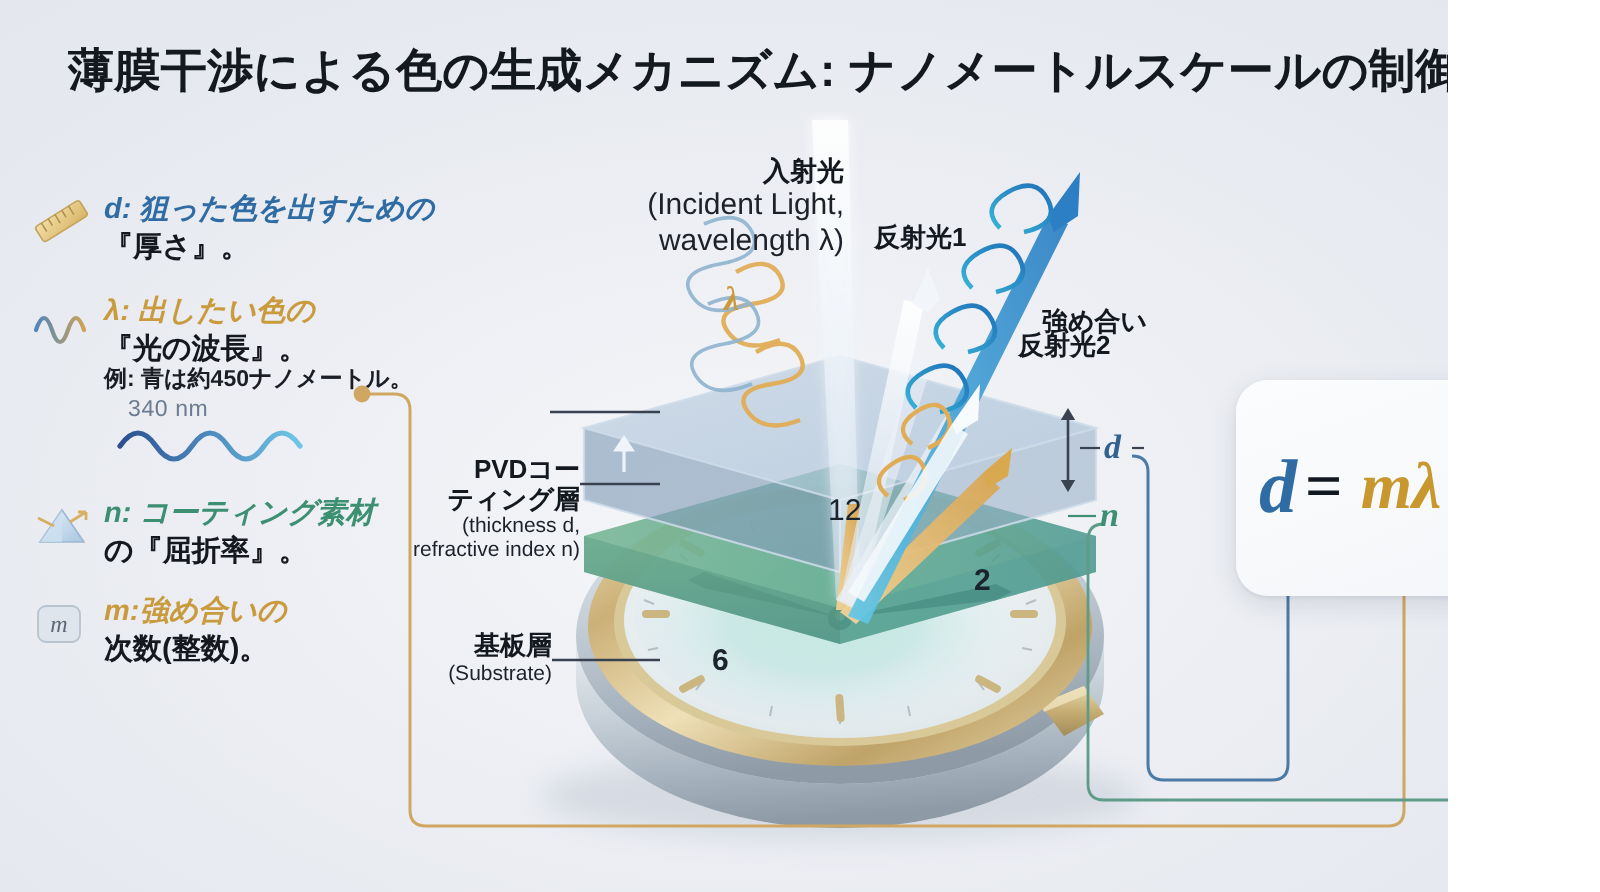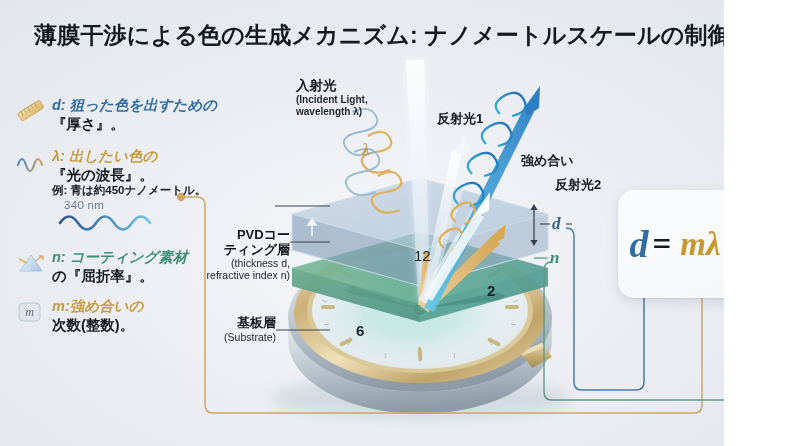--- a/index.html
+++ b/index.html
@@ -69,23 +69,23 @@
 
   
   .dlabel {
     position: absolute;
     text-align: right;
     color: #14181f;
   }
   .dlabel .jp { font-size: 13px; font-weight: bold; line-height: 1.12; }
   .dlabel .en { font-size: 10.5px; font-weight: normal; color: #1d222a; line-height: 1.15; }
 
-  .tlabel { position: absolute; text-align: left; color: #14181f; }
+  .tlabel { position: absolute; text-align: right; color: #14181f; }
   .tlabel .jp { font-size: 13.5px; font-weight: bold; line-height: 1.15; }
-  .tlabel .en { font-size: 10px; line-height: 1.2; color: #1d222a; font-weight: bold; }
+  .tlabel .en { font-size: 15px; line-height: 1.2; color: #1d222a; }
 
   .rlabel {
     position: absolute;
     font-size: 13px; font-weight: bold; color: #14181f;
     white-space: nowrap;
   }
 
   .ital-lbl {
     position: absolute;
     font-family: "Liberation Serif", "DejaVu Serif", serif;
@@ -443,21 +443,21 @@
     <div class="en">wavelength λ)</div>
   </div>
 
   <div style="position:absolute; left:362px; top:140px; font-family:'Liberation Serif',serif;
               font-style:italic; font-weight:bold; font-size:17px; color:#c99b3d;">λ</div>
 
   <div class="rlabel" style="left:437px; top:110px;">反射光1</div>
 
   <div class="rlabel" style="left:521px; top:152px;">強め合い</div>
 
-  <div class="rlabel" style="left:509px; top:176px;margin-left:46px;">反射光2</div>
+  <div class="rlabel" style="left:509px; top:164px;">反射光2</div>
 
 
   <div class="dlabel" style="left:160px; top:228px; width:130px;">
     <div class="jp">PVDコー</div>
     <div class="jp">ティング層</div>
     <div class="en">(thickness d,</div>
     <div class="en">refractive index n)</div>
   </div>
 
   <div class="dlabel" style="left:190px; top:316px; width:86px;">

